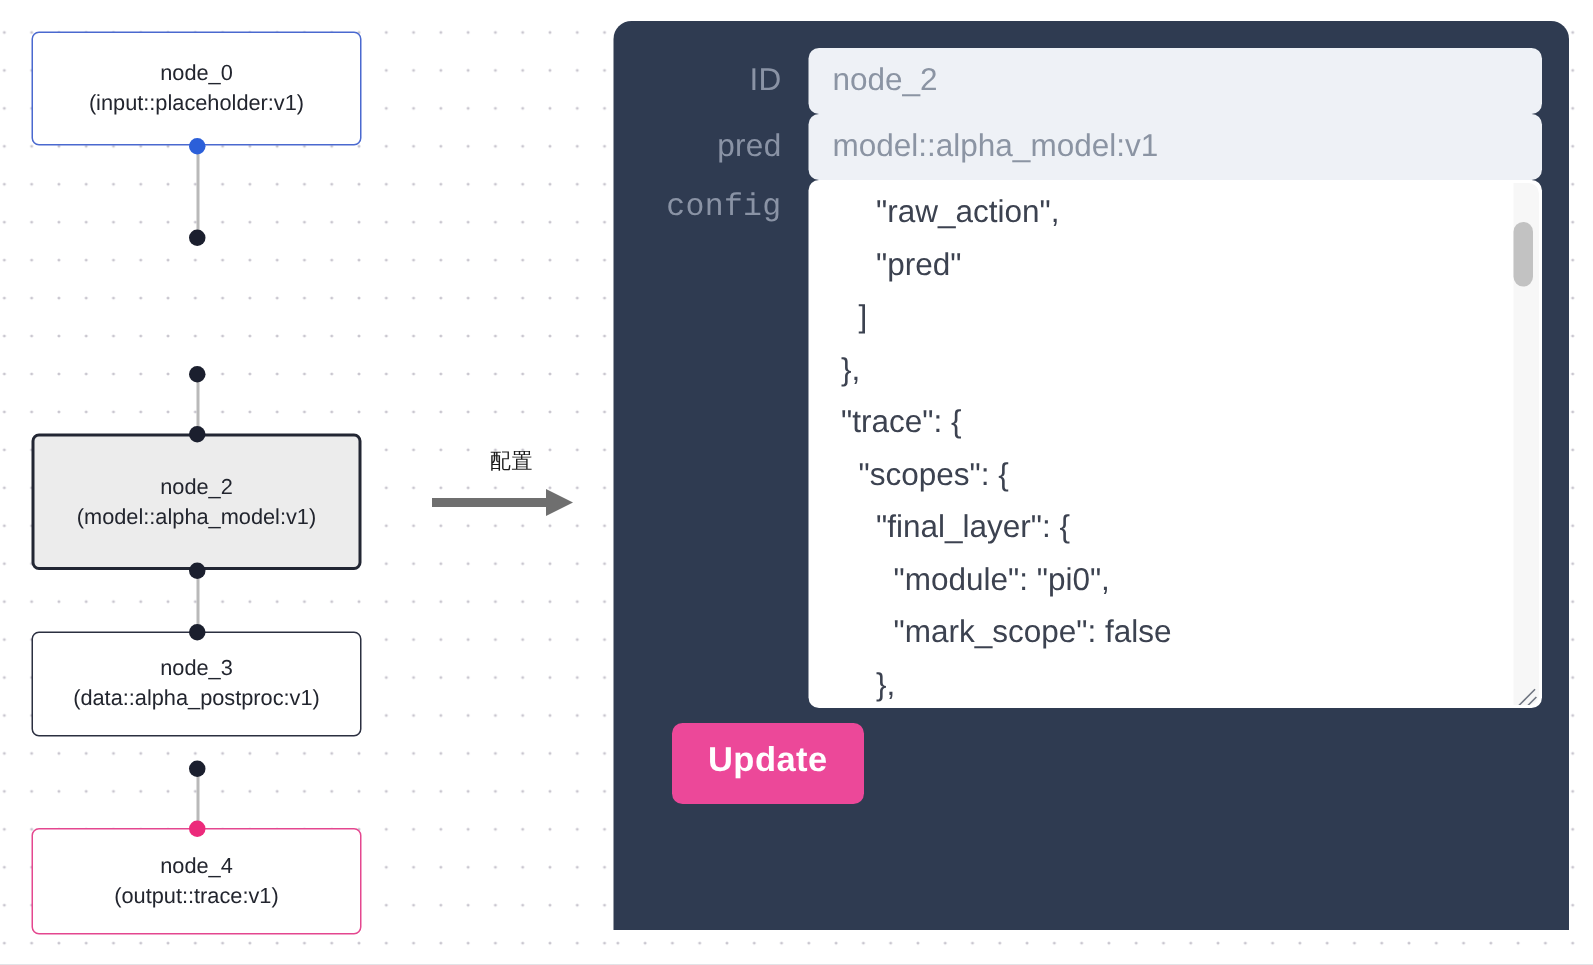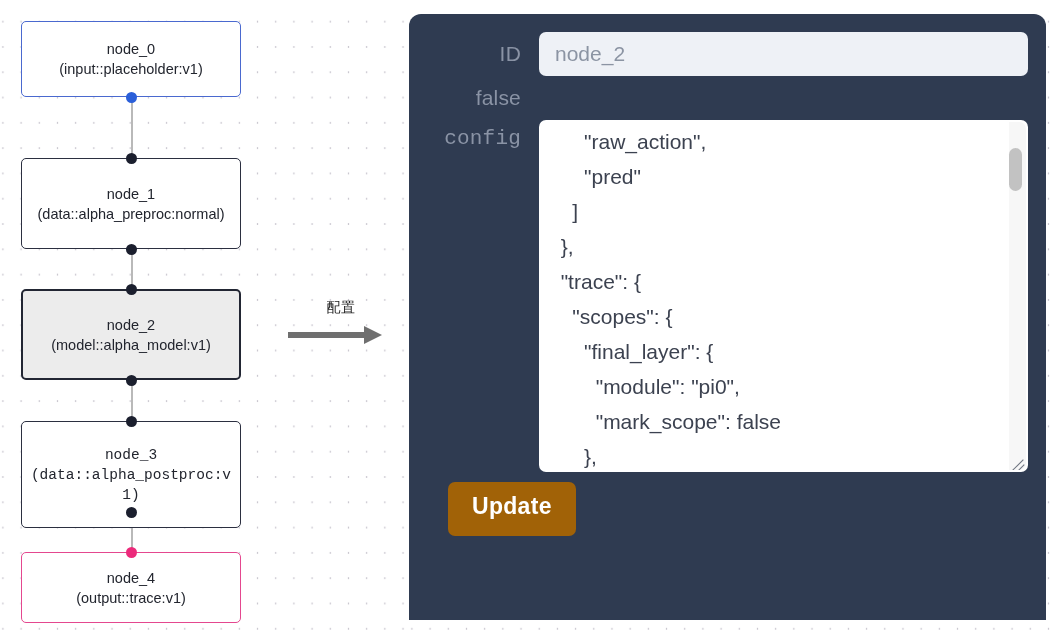--- a/index.html
+++ b/index.html
@@ -81,21 +81,21 @@
     border-width: 1.5px;
   }
   .node.output-node {
     border-color: #e4478f;
     border-width: 1.5px;
   }
 
   #node-0 { top: 21px;  height: 76px; justify-content: center; }
   #node-1 { top: 158px; height: 91px; }
   #node-2 { top: 289px; height: 91px; }
-  #node-3 { top: 421px; height: 107px; font-family: Liberation Mono, monospace; }
+  #node-3 { top: 421px; height: 70px; }
   #node-4 { top: 552px; height: 71px; }
 
   
   .edge {
     position: absolute;
     left: 130.5px;
     width: 2px;
     background: #b9b9b9;
   }
   #edge-0 { top: 93px;  height: 68px; }
@@ -260,21 +260,21 @@
     transform: rotate(-45deg);
     transform-origin: center;
   }
   .resize-grip i:nth-child(1) { width: 17px; right: -1px; bottom: 4px; }
   .resize-grip i:nth-child(2) { width: 11px; right: -1px; bottom: 1px; }
 
   .btn-row { padding-left: 0; margin-top: 10px; }
   .update-btn {
     margin-left: 21px;
     display: inline-block;
-    background: #a16207;
+    background: #ec4899;
     color: #ffffff;
     font-family: "Liberation Sans", sans-serif;
     font-size: 23px;
     font-weight: bold;
     border: none;
     border-radius: 7px;
     padding: 11px 24px 16px 24px;
     cursor: pointer;
     letter-spacing: 0.3px;
   }
@@ -292,24 +292,20 @@
     <div class="edge" id="edge-1"></div>
     <div class="edge" id="edge-2"></div>
     <div class="edge" id="edge-3"></div>
 
     <div class="node input-node" id="node-0">
       <span class="nid">node_0</span>
       <span class="ntype">(input::placeholder:v1)</span>
     </div>
     <div class="handle blue" style="top:97px;"></div>
 
-    <div class="node" id="node-1">
-      <span class="nid">node_1</span>
-      <span class="ntype">(data::alpha_preproc:normal)</span>
-    </div>
     <div class="handle" style="top:158px;"></div>
     <div class="handle" style="top:249px;"></div>
 
     <div class="node selected" id="node-2">
       <span class="nid">node_2</span>
       <span class="ntype">(model::alpha_model:v1)</span>
     </div>
     <div class="handle" style="top:289px;"></div>
     <div class="handle" style="top:380px;"></div>
 
@@ -336,21 +332,22 @@
   </div>
 
   <div class="form-card">
 
     <div class="form-row">
       <div class="form-label">ID</div>
       <input class="text-field" type="text" placeholder="node_2" style="">
     </div>
 
     <div class="form-row">
-      <div class="form-label">false</div>
+      <div class="form-label">pred</div>
+      <input class="text-field" type="text" placeholder="model::alpha_model:v1" style="">
     </div>
 
     <div class="form-row">
       <div class="form-label align-top">config</div>
       <div class="textarea-wrap">
         <textarea class="config-area" style="">      "raw_action",
       "pred"
     ]
   },
   "trace": {

